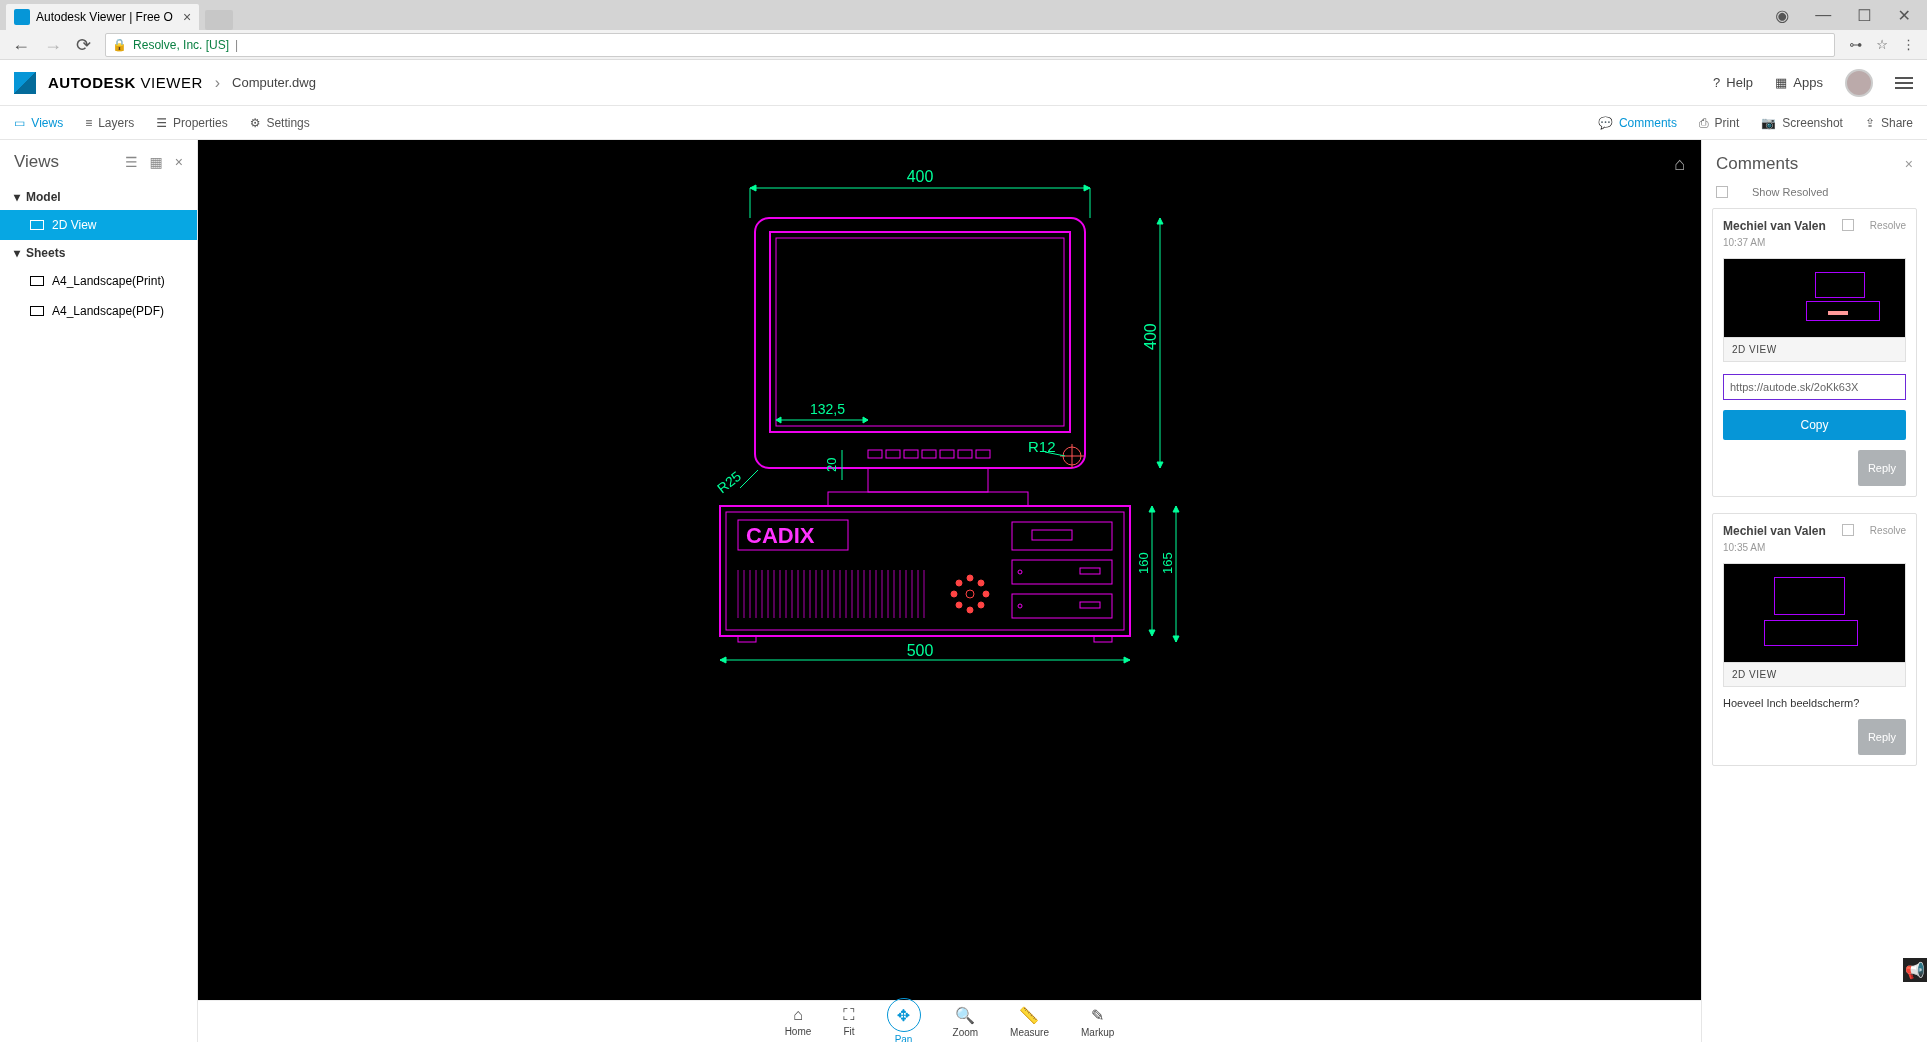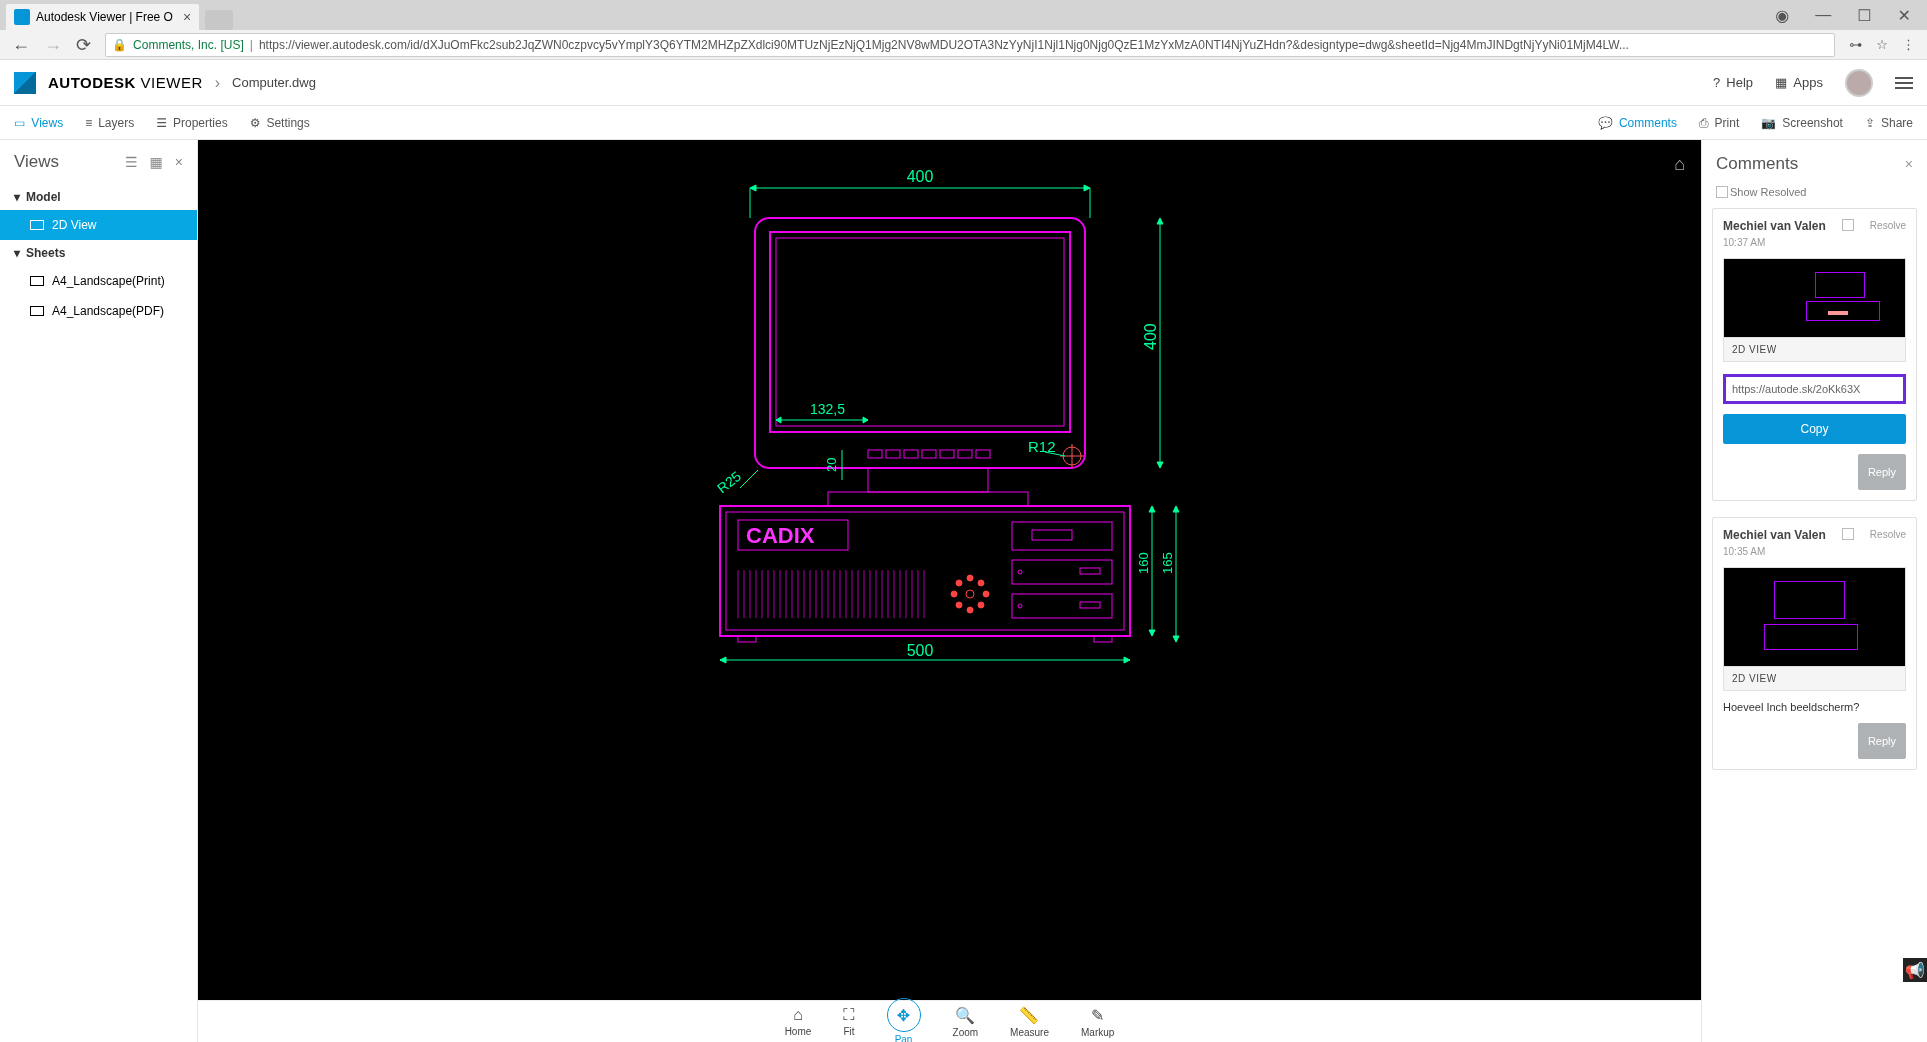--- a/index.html
+++ b/index.html
@@ -62,30 +62,30 @@
 .bottom-nav { position: absolute; bottom: 0; left: 0; right: 0; height: 42px; display: flex; justify-content: center; gap: 32px; align-items: center; background: #fff; border-top: 1px solid #eee; }
 .bn-item { display: flex; flex-direction: column; align-items: center; font-size: 10px; color: #444; gap: 2px; }
 .bn-item.active { color: #0696d7; }
 .bn-item.active .bn-ico { border: 1px solid #0696d7; border-radius: 50%; width: 34px; height: 34px; display: flex; align-items: center; justify-content: center; }
 .bn-ico { font-size: 16px; }
 
 
 .comments-panel { width: 226px; border-left: 1px solid #e6e6e6; display: flex; flex-direction: column; padding: 0 10px 10px; overflow: hidden; }
 .comments-head { display: flex; align-items: center; padding: 14px 4px 8px; font-size: 17px; color: #555; }
 .comments-head .close { margin-left: auto; color: #999; font-size: 14px; }
-.show-resolved { font-size: 11px; color: #777; display: flex; align-items: center; gap: 2px; padding: 4px 4px 10px; }
+.show-resolved { font-size: 11px; color: #777; display: flex; align-items: center; gap: 24px; padding: 4px 4px 10px; }
 .cbox { width: 12px; height: 12px; border: 1px solid #bbb; display: inline-block; }
 .comment-card { border: 1px solid #e0e0e0; border-radius: 2px; margin-bottom: 16px; padding: 10px; font-size: 11px; color: #444; }
 .cc-head { display: flex; align-items: flex-start; }
 .cc-author { font-weight: 600; font-size: 12px; }
 .cc-time { color: #999; font-size: 10px; margin-top: 4px; }
 .cc-resolve { margin-left: auto; display: flex; align-items: center; gap: 16px; color: #999; font-size: 10px; }
 .cc-thumb { margin-top: 10px; border: 1px solid #e0e0e0; height: 80px; background: #000; position: relative; }
 .cc-caption { background: #f5f5f5; padding: 6px 8px; font-size: 10px; letter-spacing: .5px; border: 1px solid #e0e0e0; border-top: none; }
-.cc-link { margin-top: 12px; border: 3px solid #6d28d9; padding: 6px; font-size: 11px; color: #666; overflow: hidden; white-space: nowrap; text-overflow: ellipsis; }
+.cc-link { margin-top: 12px; border: 1px solid #6d28d9; padding: 6px; font-size: 11px; color: #666; overflow: hidden; white-space: nowrap; text-overflow: ellipsis; }
 .cc-copy { margin-top: 10px; background: #0696d7; color: #fff; text-align: center; padding: 8px; font-size: 12px; border-radius: 2px; }
 .cc-reply { margin-top: 10px; text-align: right; }
 .cc-reply button { background: #aeb2b5; color: #fff; border: none; padding: 12px 10px; font-size: 11px; border-radius: 2px; }
 .cc-body { margin-top: 10px; font-size: 11px; color: #333; }
 .feedback-tab { position: absolute; bottom: 60px; right: 0; width: 24px; height: 24px; background: #222; color: #fff; display: flex; align-items: center; justify-content: center; }
 
 
 .mini-draw { position: absolute; inset: 6px; }
 .mini-draw .m-box { position: absolute; border: 1px solid #a0f; }
 </style>
@@ -105,23 +105,22 @@
     <span>☐</span>
     <span>✕</span>
   </div>
 </div>
 <div class="addr-bar">
   <span class="nav-btn">←</span>
   <span class="nav-btn" style="opacity:.4">→</span>
   <span class="nav-btn">⟳</span>
   <div class="url-box">
     <span class="secure">🔒</span>
-    <span class="secure">Comments, Inc. [US]</span>
+    <span class="secure">Resolve, Inc. [US]</span>
     <span style="color:#888">|</span>
-    <span style="color:#555">https://viewer.autodesk.com/id/dXJuOmFkc2sub2JqZWN0czpvcy5vYmplY3Q6YTM2MHZpZXdlci90MTUzNjEzNjQ1Mjg2NV8wMDU2OTA3NzYyNjI1Njl1Njg0Njg0QzE1MzYxMzA0NTI4NjYuZHdn?&amp;designtype=dwg&amp;sheetId=Njg4MmJINDgtNjYyNi01MjM4LW...</span>
   </div>
   <div class="addr-icons">
     <span>⊶</span>
     <span>☆</span>
     <span>⋮</span>
   </div>
 </div>
 
 <div class="app-header">
   <div class="autodesk-logo"></div>

